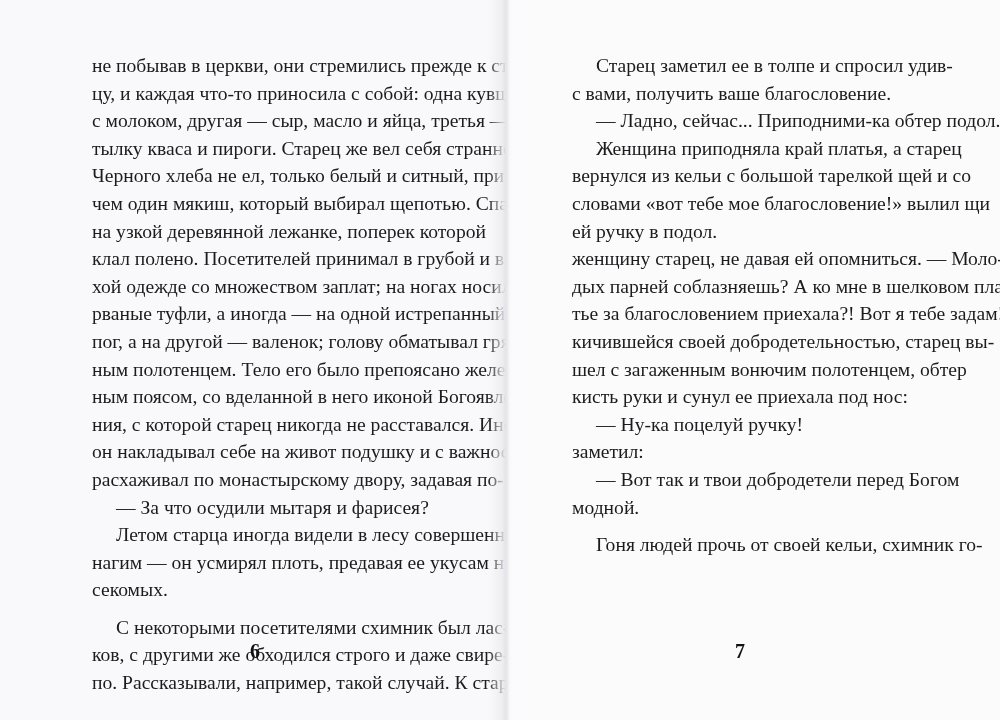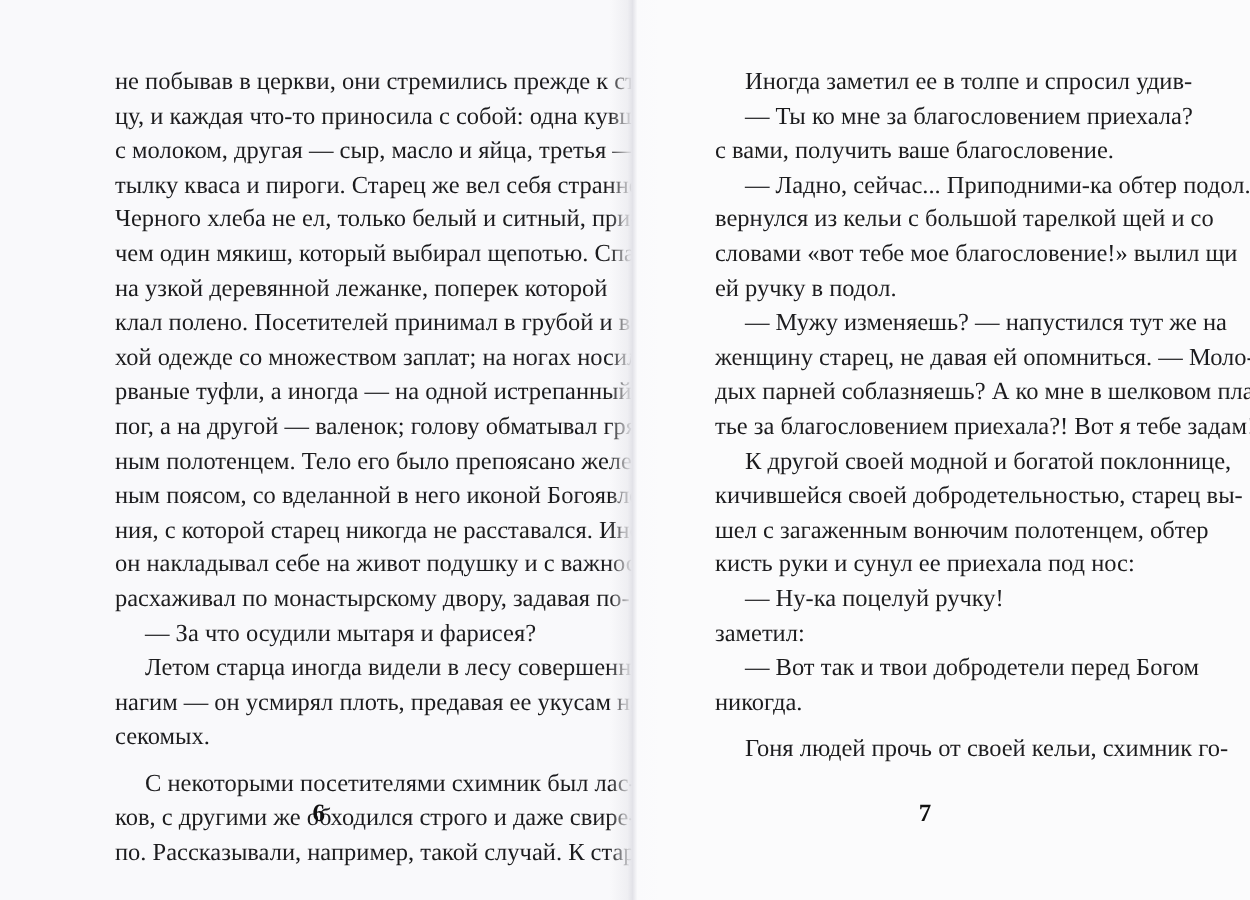--- a/index.html
+++ b/index.html
@@ -96,37 +96,35 @@
         <span class="line">нагим — он усмирял плоть, предавая ее укусам на-</span>
         <span class="line last">секомых.</span>
         <span class="line indent gap">С некоторыми посетителями схимник был лас-</span>
         <span class="line">ков, с другими же обходился строго и даже свире-</span>
         <span class="line">по. Рассказывали, например, такой случай. К стар-</span>
       </div>
     <div class="page-number">6</div>
   </div>
   <div class="page page-right">
     <div class="text-block" id="right-text">
-        <span class="line indent">Иногда заметил ее в толпе и спросил удив-</span>
-        <span class="line indent last">— Ты ко мне за благословением приехала?</span>
+        <span class="line indent">Старец заметил ее в толпе и спросил удив-</span>
         <span class="line last">с вами, получить ваше благословение.</span>
         <span class="line indent">— Ладно, сейчас... Приподними-ка обтер подол.</span>
+        <span class="line indent">Женщина приподняла край платья, а старец</span>
         <span class="line">вернулся из кельи с большой тарелкой щей и со</span>
         <span class="line">словами «вот тебе мое благословение!» вылил щи</span>
         <span class="line last">ей ручку в подол.</span>
-        <span class="line indent">— Мужу изменяешь? — напустился тут же на</span>
         <span class="line">женщину старец, не давая ей опомниться. — Моло-</span>
         <span class="line">дых парней соблазняешь? А ко мне в шелковом пла-</span>
         <span class="line">тье за благословением приехала?! Вот я тебе задам!..</span>
-        <span class="line indent">К другой своей модной и богатой поклоннице,</span>
         <span class="line">кичившейся своей добродетельностью, старец вы-</span>
         <span class="line">шел с загаженным вонючим полотенцем, обтер</span>
         <span class="line last">кисть руки и сунул ее приехала под нос:</span>
         <span class="line indent last">— Ну-ка поцелуй ручку!</span>
         <span class="line last">заметил:</span>
         <span class="line indent">— Вот так и твои добродетели перед Богом</span>
-        <span class="line last">никогда.</span>
+        <span class="line last">модной.</span>
         <span class="line indent gap">Гоня людей прочь от своей кельи, схимник го-</span>
       </div>
     <div class="page-number">7</div>
   </div>
   <div class="gutter"></div>
 </div>
 
 </body></html>

